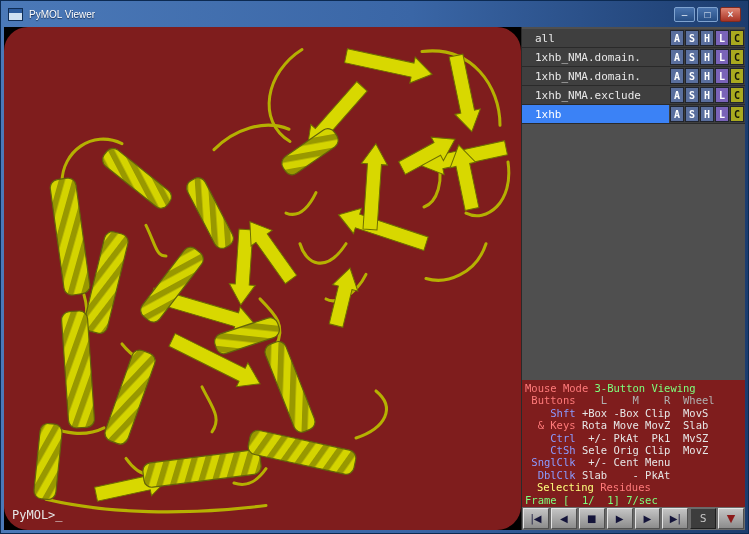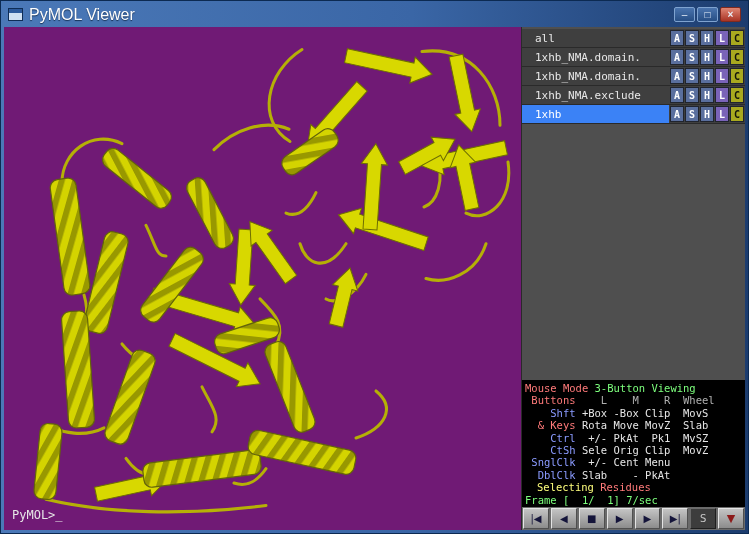--- a/index.html
+++ b/index.html
@@ -14,33 +14,33 @@
   
   .titlebar {
     position:absolute; left:4px; right:4px; top:2px; height:25px;
     display:flex; align-items:center; gap:6px; padding:0 4px;
   }
   .app-icon {
     width:15px; height:13px; background:#cfe0f2; border:1px solid #0f2d55;
     position:relative; flex:0 0 auto;
   }
   .app-icon::before { content:""; position:absolute; left:0; right:0; top:0; height:4px; background:#2c5a9c; }
-  .title { color:#ffffff; font-size:16px; text-shadow:0 1px 1px rgba(10,30,60,.8); flex:1; white-space:nowrap; }
+  .title { color:#ffffff; font-size:10px; text-shadow:0 1px 1px rgba(10,30,60,.8); flex:1; white-space:nowrap; }
   .win-btns { display:flex; gap:2px; }
   .wbtn {
     width:21px; height:15px; font-size:10px; line-height:13px; text-align:center;
     color:#e8f0fa; border:1px solid #7fa3d0; background:linear-gradient(180deg,#4a74ae,#274e84);
     border-radius:2px; cursor:pointer;
   }
   .wbtn.close { background:linear-gradient(180deg,#e08573,#a83324); border-color:#7f2a1f; font-weight:bold; }
 
   
   .content { position:absolute; left:4px; right:4px; top:27px; bottom:4px; display:flex; background:#000; }
 
-  .viewport { flex:1; position:relative; background:#701a75; overflow:hidden; }
+  .viewport { flex:1; position:relative; background:#7f1d1d; overflow:hidden;border-radius:24px; }
   .viewport svg { position:absolute; inset:0; width:100%; height:100%; }
   .prompt {
     position:absolute; left:8px; bottom:8px; z-index:5;
     font:12px "DejaVu Sans Mono", monospace; color:#e6e6e6; white-space:pre;
   }
 
   
   .side-panel { width:224px; background:#4f4f4f; position:relative; flex:0 0 auto; border-left:1px solid #2a2a2a; }
   .obj-list { padding-top:2px; }
   .obj-row { height:19px; display:flex; align-items:stretch; background:#3f3f3f; border-bottom:1px solid #2a2a2a; cursor:pointer; }
@@ -55,21 +55,21 @@
     font:bold 10px "DejaVu Sans Mono", monospace; color:#ffffff;
     border:1px solid #20242e; cursor:pointer;
   }
   .btn-a,.btn-s,.btn-h { background:#5a6f9e; }
   .btn-l { background:#7a63b8; }
   .btn-c { background:#a9a91f; color:#15150a; }
 
   .panel-spacer { position:absolute; left:0; right:0; top:97px; bottom:150px; background:#4f4f4f; }
 
   
-  .mouse-panel { position:absolute; left:0; right:0; bottom:23px; height:127px; background:#000000; padding:2px 4px 0 3px; }
+  .mouse-panel { position:absolute; left:0; right:0; bottom:23px; height:127px; background:#7f1d1d; padding:2px 4px 0 3px; }
   .mline { font:10.5px "DejaVu Sans Mono", monospace; line-height:12.4px; white-space:pre; color:#e0e0e0; }
 
   
   .vcr { position:absolute; left:0; right:0; bottom:0; height:23px; display:flex; background:#6a6a6a; }
   .vcr-btn {
     flex:1; margin:1px; background:linear-gradient(180deg,#c4c4c4,#8c8c8c);
     border:1px solid; border-color:#e4e4e4 #4f4f4f #4f4f4f #e4e4e4;
     color:#14143a; font:10px "DejaVu Sans", "Liberation Sans", sans-serif;
     display:flex; align-items:center; justify-content:center; cursor:pointer; padding:0;
     white-space:nowrap;

